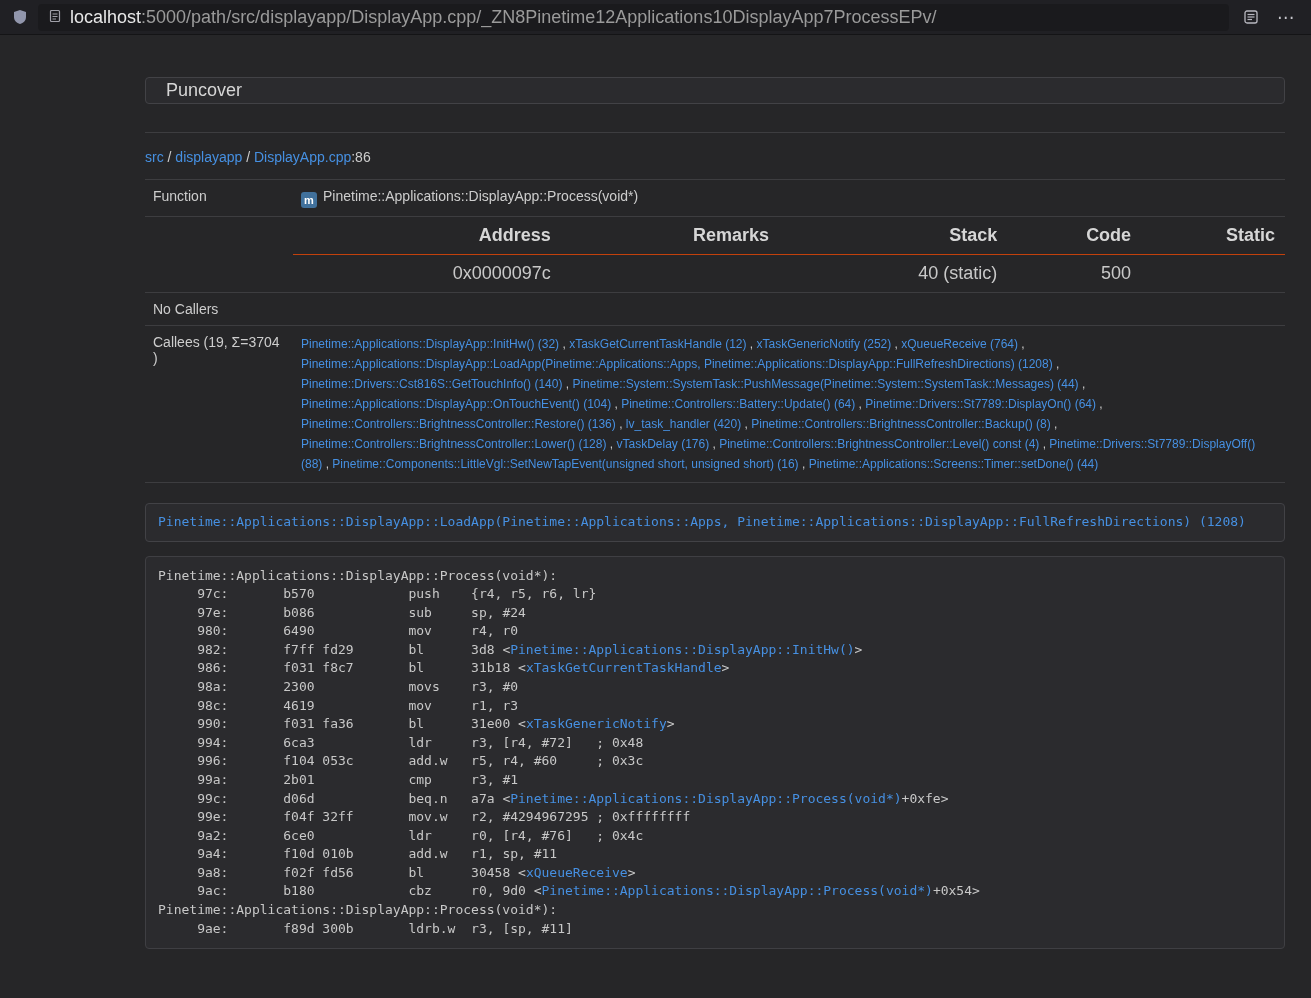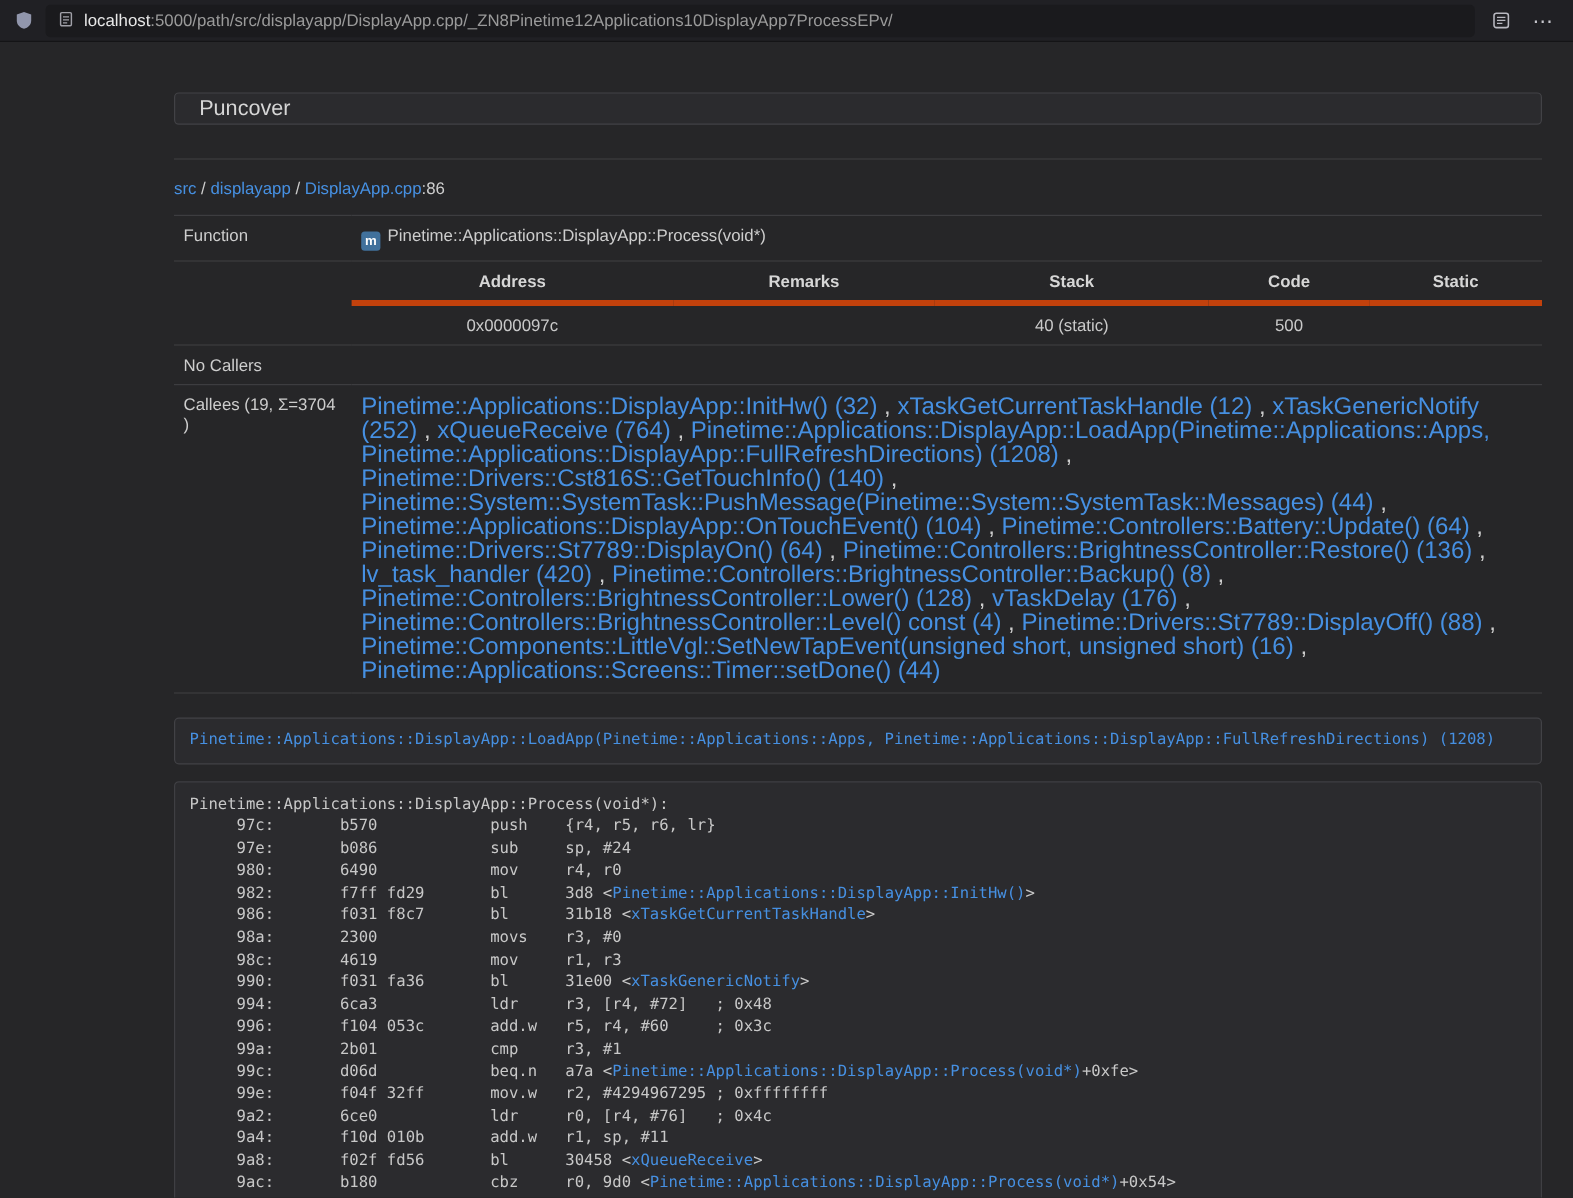--- a/index.html
+++ b/index.html
@@ -16,21 +16,21 @@
   .topbar {
     height:35px; background:#202024; border-bottom:1px solid #141416;
     display:flex; align-items:center; padding:0 12px; gap:10px;
   }
   .shield-wrap { display:flex; align-items:center; }
   .urlbar {
     flex:1; height:27px; background:#1a1a1d; border-radius:4px;
     display:flex; align-items:center; padding:0 10px; gap:8px;
     overflow:hidden; white-space:nowrap;
   }
-  .url-text { font-size:14px; overflow:hidden; white-space:nowrap; }
+  .url-text { font-size:18px; overflow:hidden; white-space:nowrap; }
   .url-host { color:#e8e8e8; }
   .url-rest { color:#9a9a9a; }
   .top-icon { display:flex; align-items:center; color:#b8b8c0; padding:0 4px; }
   .dots { font-size:17px; line-height:1; color:#c6c6cc; letter-spacing:1px; }
 
   
   .container { margin:42px 26px 0 145px; width:1140px; }
 
   .panel {
     background:#2b2b2e; border:1px solid #424246; border-radius:4px;
@@ -46,25 +46,25 @@
     width:100%; border-collapse:collapse; margin-top:14px;
     border-bottom:1px solid #3d3d40;
   }
   table.maintable > tbody > tr > td {
     border-top:1px solid #3d3d40; padding:8px; vertical-align:top; text-align:left;
   }
   td.label-col { width:148px; }
   td.stats-cell { padding:0 !important; }
 
   table.stats { width:100%; border-collapse:collapse; }
-  table.stats th, table.stats td { padding:8px 10px; text-align:center; font-size:14px; }
+  table.stats th, table.stats td { padding:8px 10px; text-align:right; font-size:18px; }
   table.stats th { font-weight:bold; color:#d6d6d6; }
-  table.stats td { border-top:5px solid #c2410c; color:#c9c9c9; }
+  table.stats td { border-top:1px solid #c2410c; color:#c9c9c9; }
 
-  .callees-cell { line-height:20px; font-size:20px; }
+  .callees-cell { line-height:20px; font-size:12px; }
   .sep { color:#cdcdcd; }
 
   .method-icon {
     display:inline-block; width:16px; height:16px; border-radius:3px;
     background:#41719c; color:#fff; font-size:11px; font-weight:bold;
     text-align:center; line-height:16px; margin-right:6px; vertical-align:-3px;
   }
 
   .mono-panel {
     margin-top:20px; padding:9px 12px;

